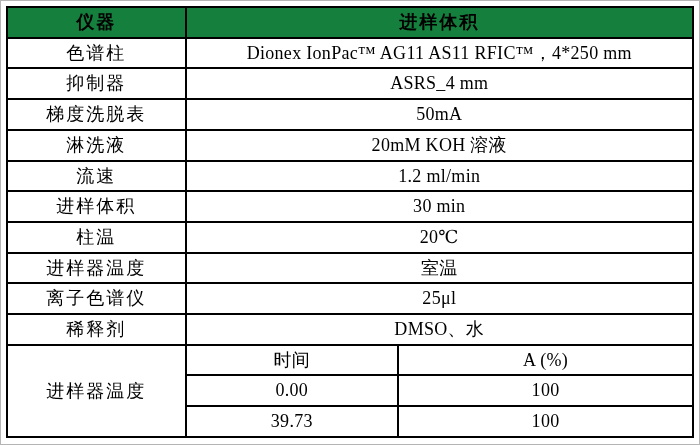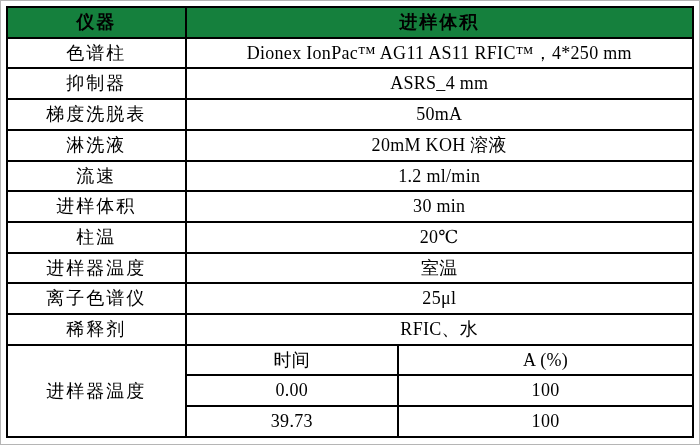--- a/index.html
+++ b/index.html
@@ -104,21 +104,21 @@
       <td class="value-cell" colspan="2">室温</td>
     </tr>
 
     <tr>
       <td class="label-cell">离子色谱仪</td>
       <td class="value-cell" colspan="2">25μl</td>
     </tr>
 
     <tr>
       <td class="label-cell">稀释剂</td>
-      <td class="value-cell" colspan="2">RFIC、水</td>
+      <td class="value-cell" colspan="2">DMSO、水</td>
     </tr>
 
     <tr>
       <td class="label-cell" rowspan="3">进样器温度</td>
       <td class="value-cell">时间</td>
       <td class="value-cell">A (%)</td>
     </tr>
 
     <tr>
       <td class="value-cell">0.00</td>

